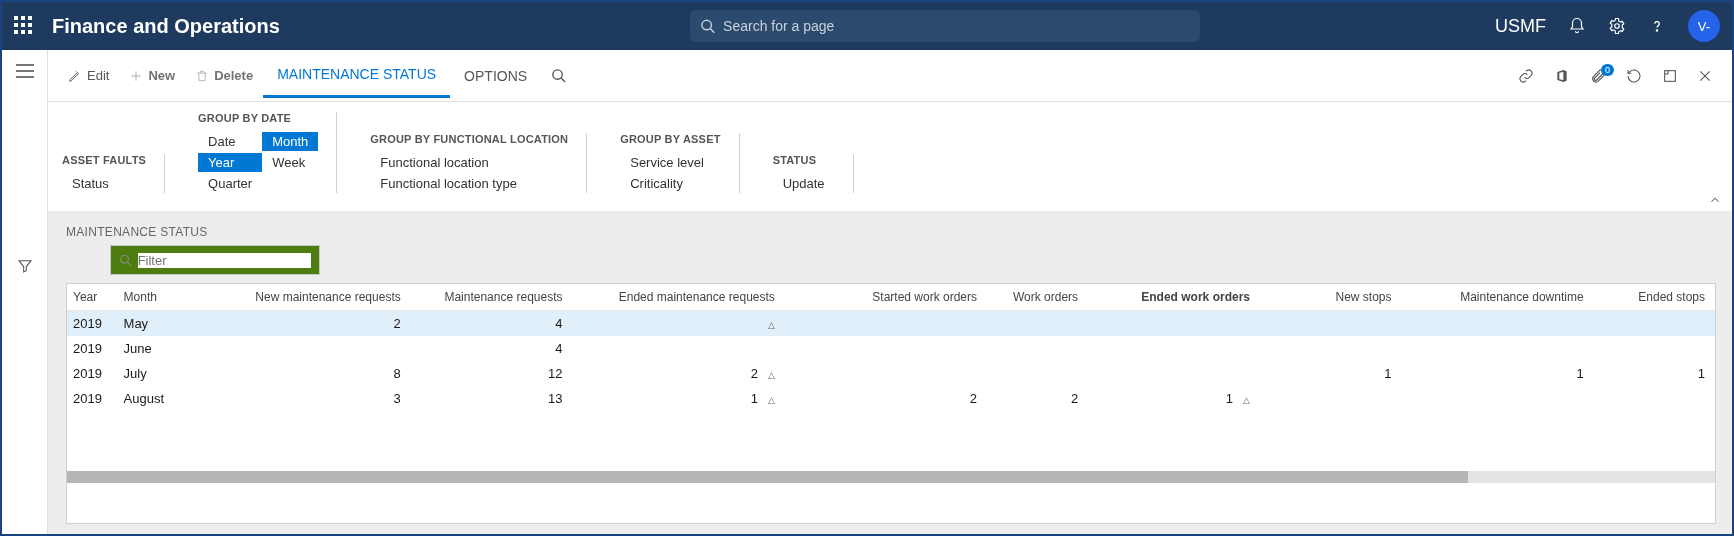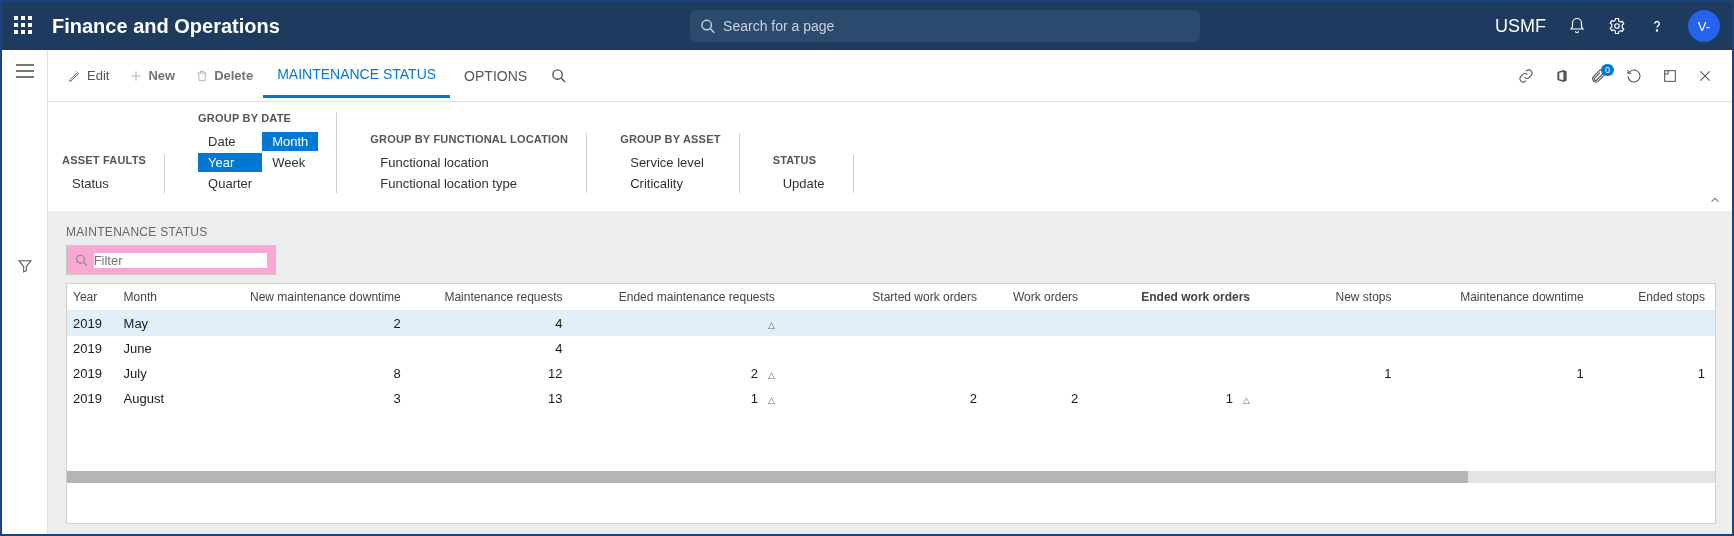--- a/index.html
+++ b/index.html
@@ -41,21 +41,21 @@
 .rgroup h4 { font-size: 11px; font-weight: 600; color: #555; margin-bottom: 8px; letter-spacing: 0.2px; }
 .rlist { display: flex; flex-direction: column; gap: 2px; }
 .ritem { font-size: 13px; color: #323130; padding: 2px 10px; cursor: pointer; }
 .ritem.sel { background: #0078d4; color: #fff; }
 .rcols { display: flex; gap: 0; }
 .collapse-caret { position: absolute; right: 10px; bottom: 4px; cursor: pointer; color: #666; }
 
 
 .content { flex: 1; background: #ededed; padding: 14px 16px 10px 18px; display: flex; flex-direction: column; }
 .section-title { font-size: 12px; color: #666; letter-spacing: 0.3px; margin-bottom: 6px; }
-.filterbox { width: 210px; height: 30px; background: #f9a8d4; border: 1px solid #c8c8c8; display: flex; align-items: center; padding: 0 8px; margin-bottom: 8px; }
+.filterbox { width: 210px; height: 30px; background: #4d7c0f; border: 1px solid #c8c8c8; display: flex; align-items: center; padding: 0 8px; margin-bottom: 8px; margin-left: 44px; }
 .filterbox input { border: none; outline: none; width: 100%; font-size: 13px; }
 .gridwrap { background: #fff; border: 1px solid #d0d0d0; flex: 1; overflow: auto; position: relative; }
 table { border-collapse: collapse; width: 100%; }
 th { font-weight: 400; font-size: 12px; color: #444; text-align: right; padding: 6px 10px 6px 6px; border-bottom: 1px solid #e8e8e8; white-space: nowrap; }
 th.l { text-align: left; }
 td { font-size: 13px; padding: 5px 10px 5px 6px; text-align: right; color: #1a1a1a; }
 td.l { text-align: left; }
 tr.selected td { background: #e1effa; }
 .tri { display:inline-block; margin-left: 10px; font-size: 9px; color: #666; vertical-align: middle; }
 .hscroll { height: 12px; background: #e4e4e4; }
@@ -261,21 +261,21 @@
             <line x1="11" y1="11" x2="15" y2="15"></line>
           </svg>
         <input style="margin-left: 6px;" placeholder="Filter">
       </div>
       <div class="gridwrap">
         <table id="grid">
             <thead>
               <tr>
                 <th class="l" style="width: 50px;">Year</th>
                 <th class="l" style="width: 110px;">Month</th>
-                <th class="r" style="width: 180px;">New maintenance downtime</th>
+                <th class="r" style="width: 180px;">New maintenance requests</th>
                 <th class="r" style="width: 160px; text-align: right;">Maintenance requests</th>
                 <th class="r" style="width: 210px;">Ended maintenance requests</th>
                 <th class="r" style="width: 200px;">Started work orders</th>
                 <th class="r" style="width: 100px;">Work orders</th>
                 <th class="r" style="width: 170px; font-weight: bold;">Ended work orders</th>
                 <th class="r" style="width: 140px;">New stops</th>
                 <th class="r" style="width: 190px;">Maintenance downtime</th>
                 <th class="r" style="width: 120px;">Ended stops</th>
               </tr>
             </thead>

